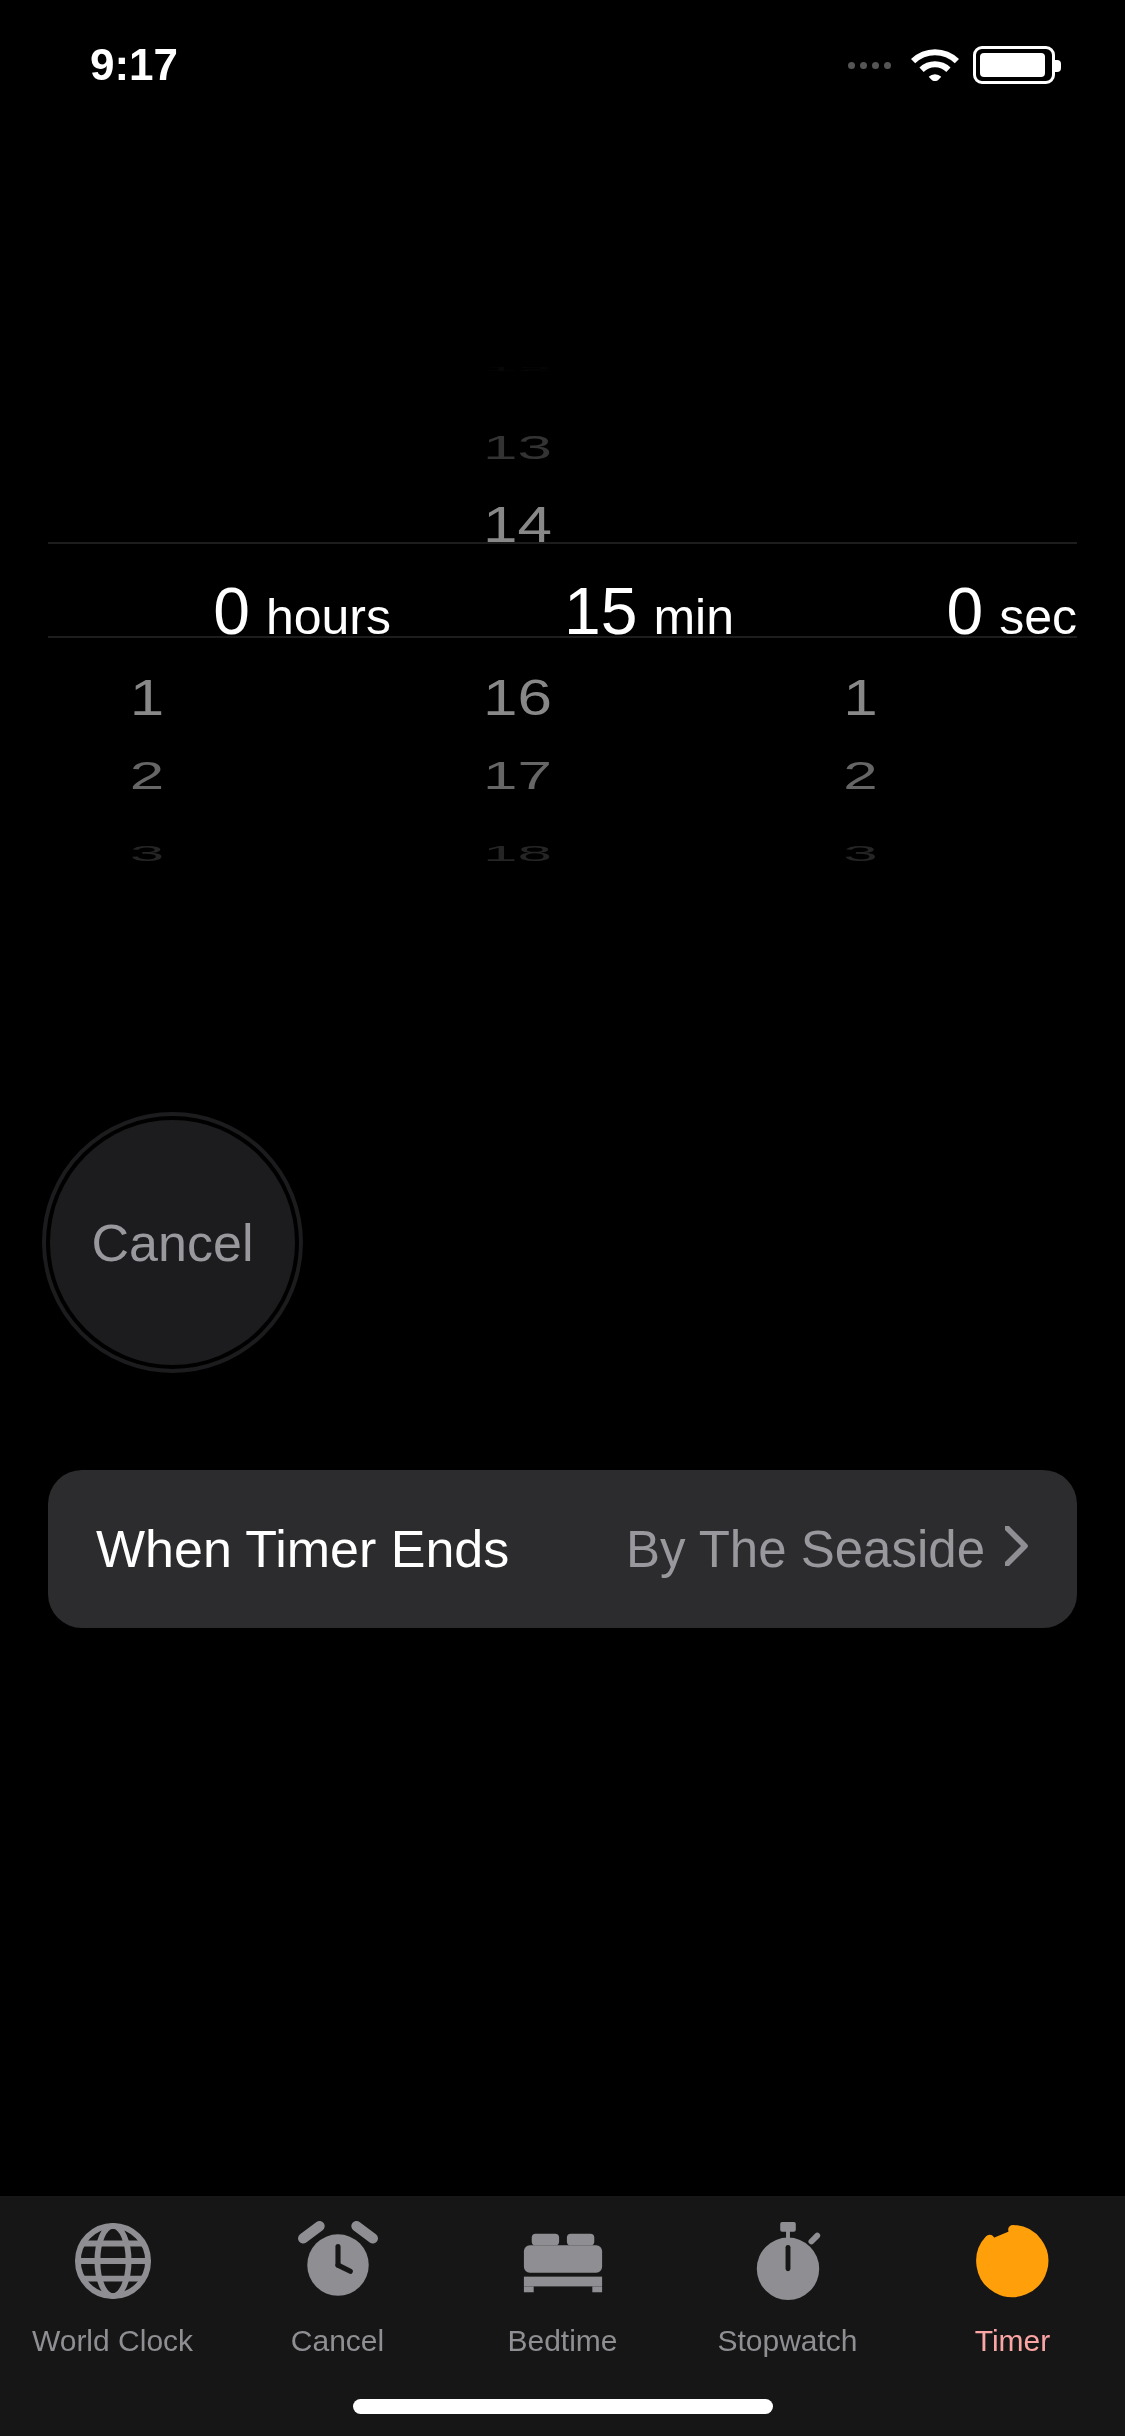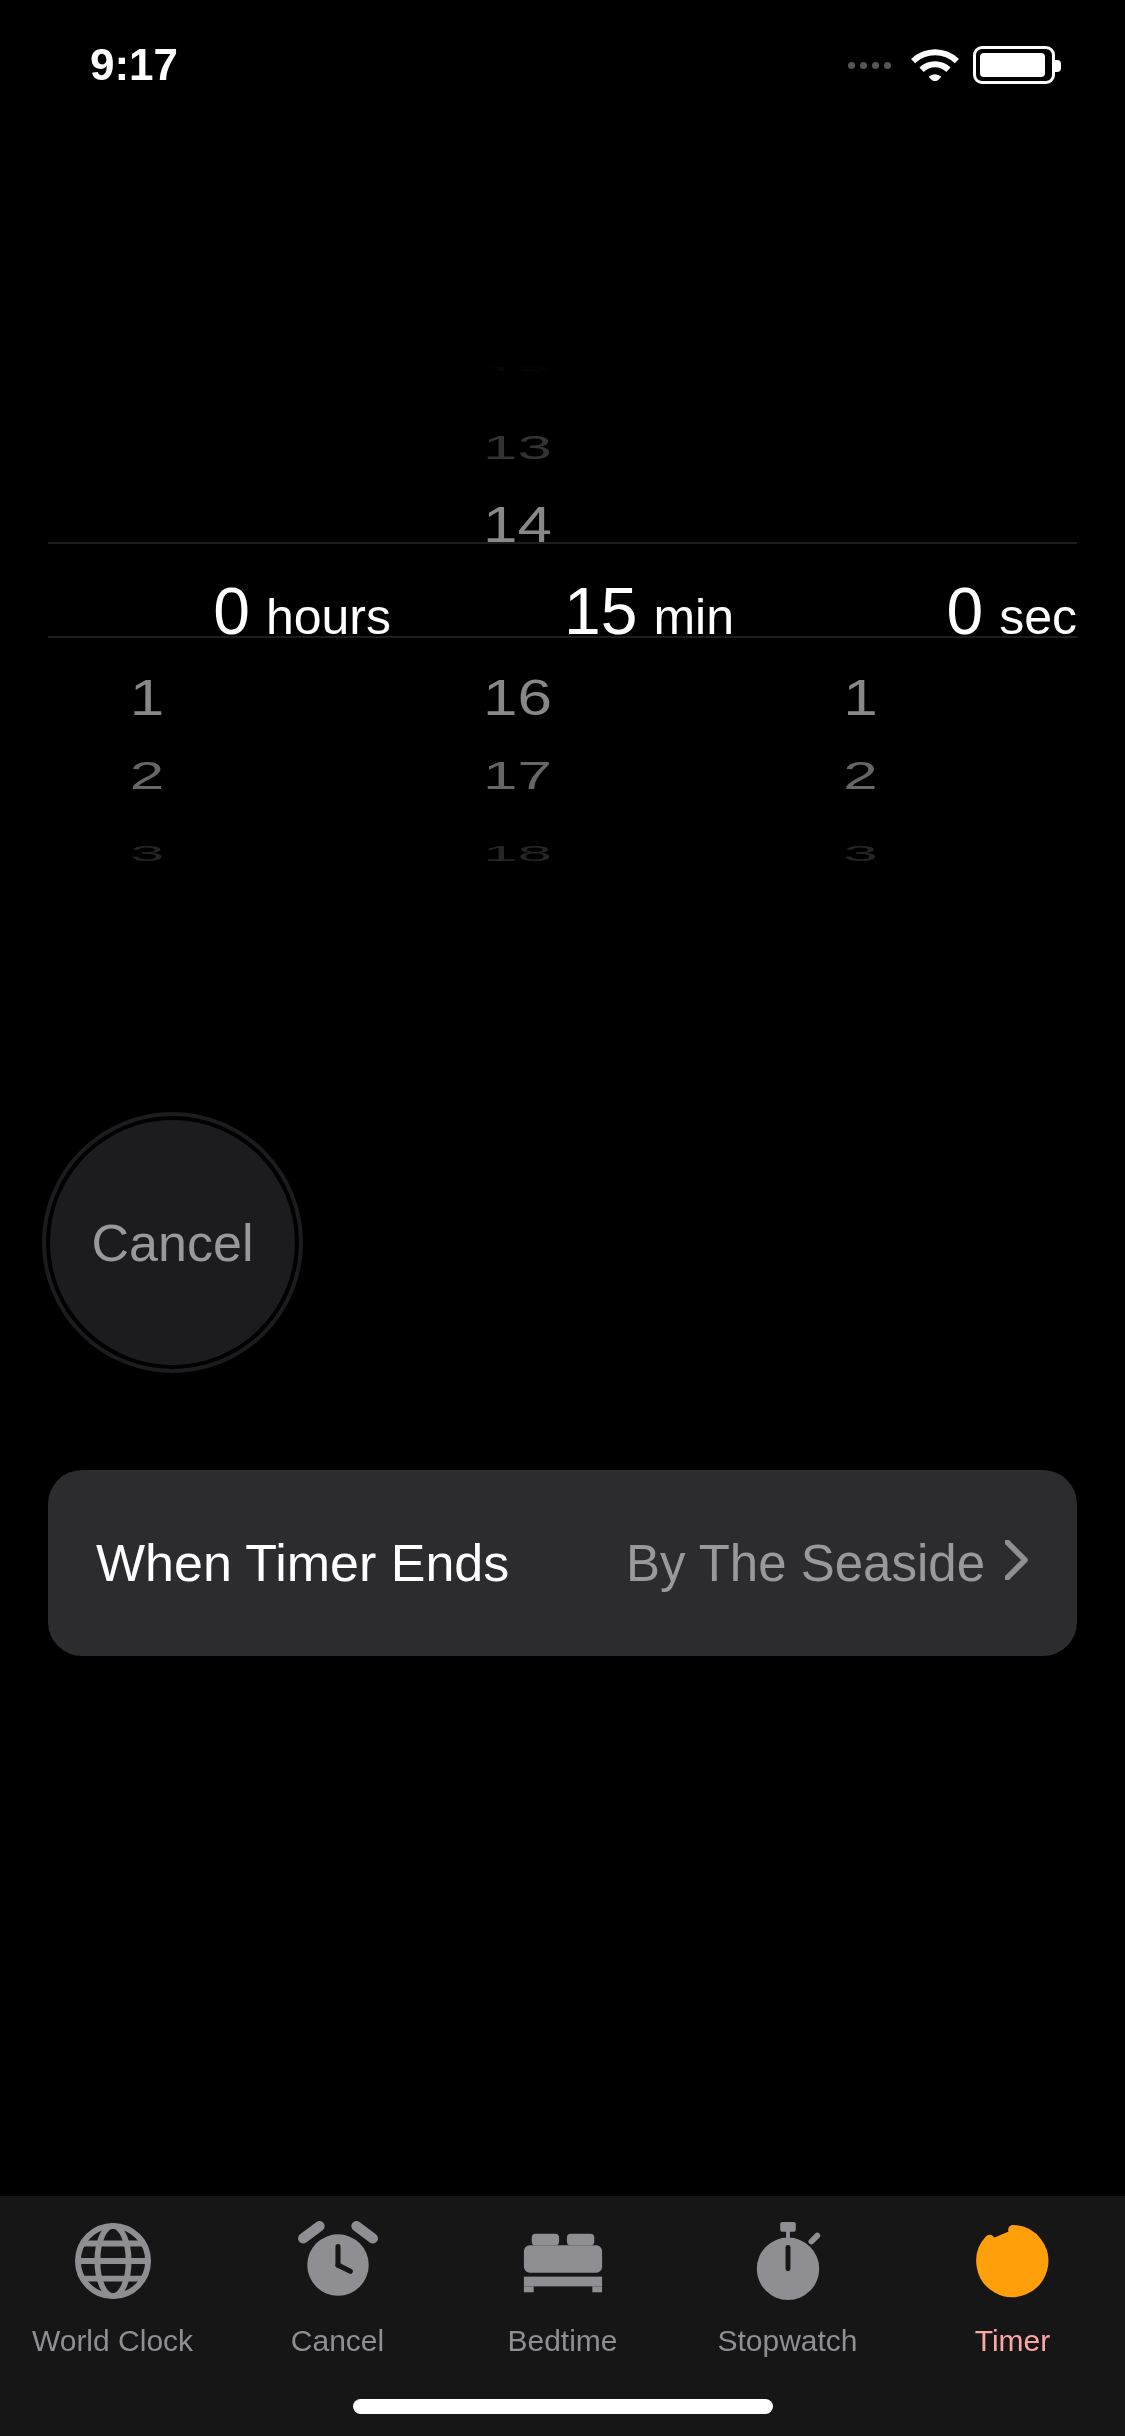--- a/index.html
+++ b/index.html
@@ -191,21 +191,21 @@
       color: #30d158;
     }
     .btn-start::before { border-color: #092a11; }
 
     
     .setting-row {
       position: absolute;
       top: 1470px;
       left: 48px;
       right: 48px;
-      height: 186px;
+      height: 158px;
       background: #2c2c2e;
       border-radius: 34px;
       display: flex;
       align-items: center;
       padding: 0 48px;
     }
     .setting-label {
       font-size: 52px;
       color: #fff;
       flex: 1;

